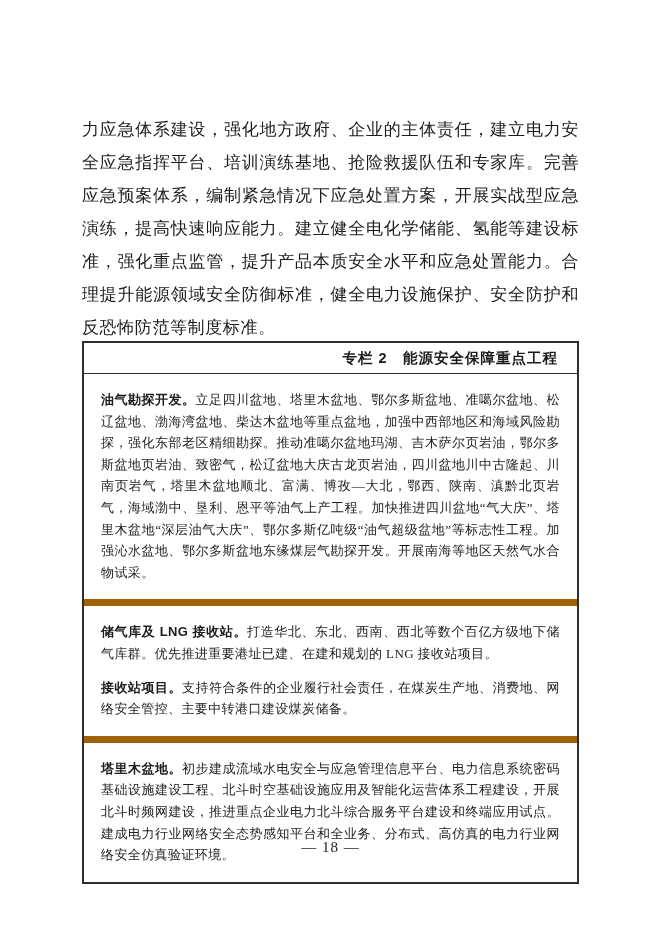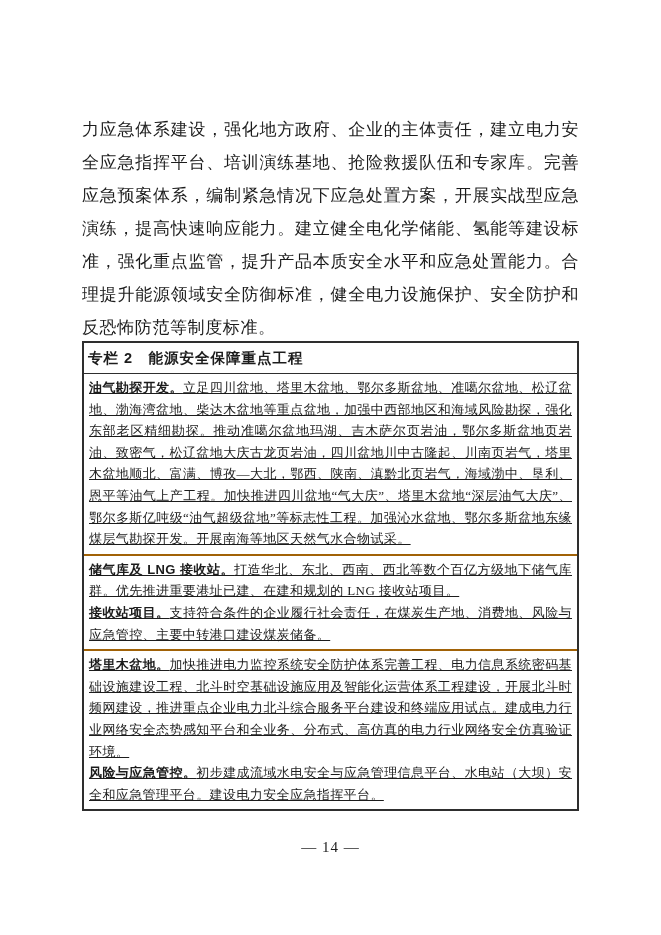--- a/index.html
+++ b/index.html
@@ -29,38 +29,38 @@
     position: absolute;
     left: 82px;
     top: 341px;
     width: 497px;
     box-sizing: border-box;
     border: 2px solid #2e2e2e;
     background: #ffffff;
   }
   .box-header {
     border-bottom: 1px solid #2e2e2e;
-    text-align: left;
-    padding: 6px 0 5px 4px;
+    text-align: right;
+    padding: 6px 19px 5px 4px;
     font-size: 14.5px;
     font-weight: bold;
     font-family: "Liberation Sans", "DejaVu Sans", sans-serif;
     letter-spacing: 1px;
   }
   .box-section {
     padding: 3px 5px 4px 5px;
     font-size: 13px;
     line-height: 21.6px;
     letter-spacing: 0.4px;
     text-align: justify;
     text-justify: inter-ideograph;
     text-align-last: left;
   }
-  .box-section + .box-section { border-top: 2px solid #a16207; }
-  .box-section p { margin: 0; text-decoration: underline; }
+  .box-section + .box-section { border-top: 7px solid #a16207; }
+  .box-section p { margin: 12px; }
   .section-lead {
     font-weight: bold;
     font-family: "Liberation Sans", "DejaVu Sans", sans-serif;
   }
   .page-footer {
     position: absolute;
     left: 0;
     right: 0;
     top: 839px;
     text-align: center;
@@ -79,25 +79,24 @@
   <div class="feature-box">
 
     <div class="box-header">专栏 2　能源安全保障重点工程</div>
 
     <div class="box-section">
       <p><span class="section-lead">油气勘探开发。</span><span>立足四川盆地、塔里木盆地、鄂尔多斯盆地、准噶尔盆地、松辽盆地、渤海湾盆地、柴达木盆地等重点盆地，加强中西部地区和海域风险勘探，强化东部老区精细勘探。推动准噶尔盆地玛湖、吉木萨尔页岩油，鄂尔多斯盆地页岩油、致密气，松辽盆地大庆古龙页岩油，四川盆地川中古隆起、川南页岩气，塔里木盆地顺北、富满、博孜—大北，鄂西、陕南、滇黔北页岩气，海域渤中、垦利、恩平等油气上产工程。加快推进四川盆地“气大庆”、塔里木盆地“深层油气大庆”、鄂尔多斯亿吨级“油气超级盆地”等标志性工程。加强沁水盆地、鄂尔多斯盆地东缘煤层气勘探开发。开展南海等地区天然气水合物试采。</span></p>
     </div>
 
     <div class="box-section">
       <p><span class="section-lead">储气库及 LNG 接收站。</span><span>打造华北、东北、西南、西北等数个百亿方级地下储气库群。优先推进重要港址已建、在建和规划的 LNG 接收站项目。</span></p>
-      <p><span class="section-lead">接收站项目。</span><span>支持符合条件的企业履行社会责任，在煤炭生产地、消费地、风险与应急管控、主要中转港口建设煤炭储备。</span></p>
+      <p><span class="section-lead">接收站项目。</span><span>支持符合条件的企业履行社会责任，在煤炭生产地、消费地、网络安全管控、主要中转港口建设煤炭储备。</span></p>
     </div>
 
     <div class="box-section">
-      <p><span class="section-lead">塔里木盆地。</span><span>加快推进电力监控系统安全防护体系完善工程、电力信息系统密码基础设施建设工程、北斗时空基础设施应用及智能化运营体系工程建设，开展北斗时频网建设，推进重点企业电力北斗综合服务平台建设和终端应用试点。建成电力行业网络安全态势感知平台和全业务、分布式、高仿真的电力行业网络安全仿真验证环境。</span></p>
-      <p><span class="section-lead">风险与应急管控。</span><span>初步建成流域水电安全与应急管理信息平台、水电站（大坝）安全和应急管理平台。建设电力安全应急指挥平台。</span></p>
+      <p><span class="section-lead">塔里木盆地。</span><span>初步建成流域水电安全与应急管理信息平台、电力信息系统密码基础设施建设工程、北斗时空基础设施应用及智能化运营体系工程建设，开展北斗时频网建设，推进重点企业电力北斗综合服务平台建设和终端应用试点。建成电力行业网络安全态势感知平台和全业务、分布式、高仿真的电力行业网络安全仿真验证环境。</span></p>
     </div>
 
   </div>
 
-  <div class="page-footer">— 14 —</div>
+  <div class="page-footer">— 18 —</div>
 
 </div>
 
 </body></html>

